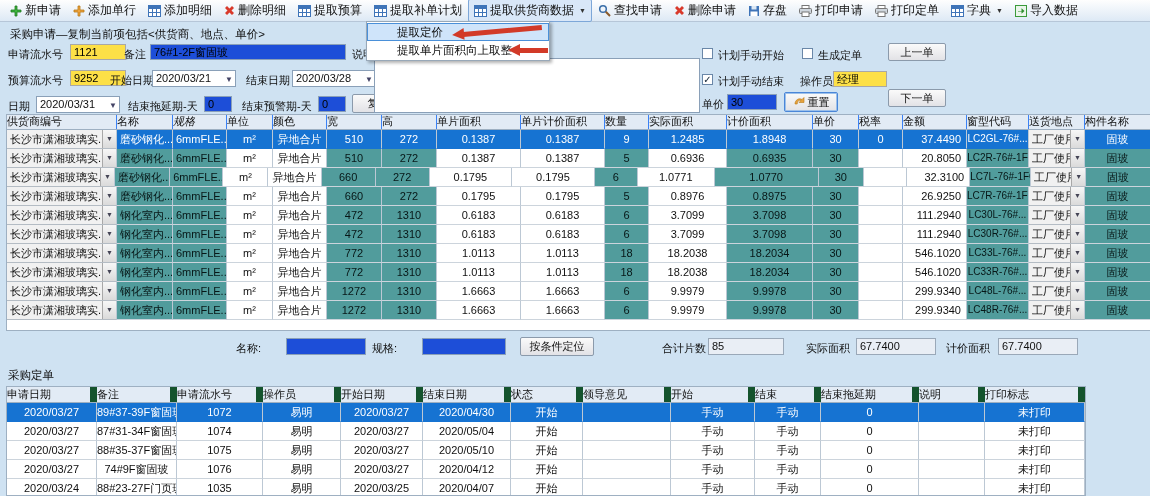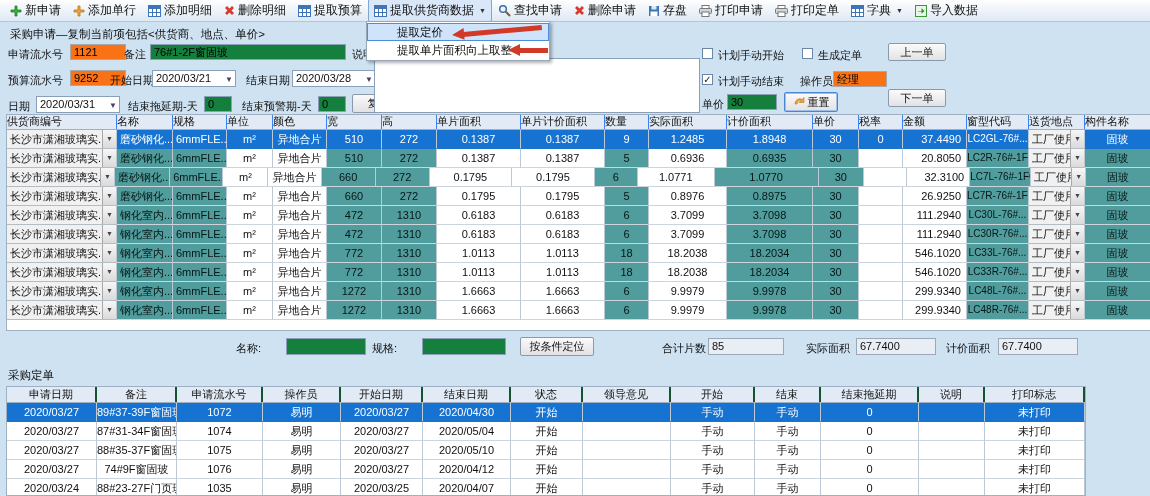--- a/index.html
+++ b/index.html
@@ -20,23 +20,23 @@
         border:1px solid #98a8b8;box-shadow:2px 2px 3px rgba(0,0,0,.3);z-index:40;padding:1px 0}
   .mi{height:18px;line-height:18px;padding-left:30px;font-size:11.5px;white-space:nowrap}
   .mi.hl{background:#cfe4fa;outline:1px solid #4a90d9;outline-offset:-1px}
   
   .arrow{position:absolute;z-index:50;height:13px}
   .arrow .sh{position:absolute;top:4px;height:5px;background:#d23a28;left:11px;right:0}
   .arrow .tr{position:absolute;left:0;top:0;width:0;height:0;
              border:6.5px solid transparent;border-right:12px solid #d23a28;border-left:0}
   
   .lab{position:absolute;white-space:nowrap}
-  .inp{position:absolute;background:#15803d;border:1px solid #8aa0b8;box-sizing:border-box;
+  .inp{position:absolute;background:#1d4ed8;border:1px solid #8aa0b8;box-sizing:border-box;
        font-family:inherit;font-size:11px;padding:0 3px;height:16px}
-  .inp.gray{background:#f97316;border-color:#a8a8a8}
+  .inp.gray{background:#fde047;border-color:#a8a8a8}
   .stat{position:absolute;background:#e9eef5;border:1px solid #9aa8b8;box-sizing:border-box;
         font-size:11px;line-height:15px;padding:0 3px;overflow:hidden}
   .dcombo{position:absolute;background:#fff;border:1px solid #8aa0b8;box-sizing:border-box;
         height:17px;line-height:15px;padding:0 14px 0 3px;white-space:nowrap;overflow:hidden}
   .dcombo .arr{position:absolute;right:2px;top:1px;font-size:8px;color:#446}
   .btn{position:absolute;background:linear-gradient(#fafafa,#e2e2e6);border:1px solid #8b9aab;
        border-radius:2px;text-align:center;box-sizing:border-box;font-size:11px;
        display:flex;align-items:center;justify-content:center;gap:2px;cursor:default}
   .btn.focus{border-color:#4a86d8;box-shadow:inset 0 0 0 1px #9cc0ea}
   .cb{position:absolute;width:11px;height:11px;background:#fff;border:1px solid #6a87a8;
@@ -55,21 +55,21 @@
   .mc.teal{background:#519c9c;color:#071717}
   .mrow.sel .mc:not(.combo){background:#1673d2;color:#fff;border-bottom-color:#1673d2}
   .mc.combo{background:#f1f1f1;display:flex;padding:0;border-bottom-color:#b4bcc4}
   .mc.combo .ctext{flex:1;padding:0 3px;overflow:hidden;white-space:nowrap}
   .mc.combo .cbtn{width:13px;background:linear-gradient(#f7f7f7,#dadada);
       border-left:1px solid #a8a8a8;color:#445;font-size:7px;text-align:center;line-height:17px}
   
   #otable{position:absolute;left:6px;top:386px;width:1080px;height:110px;background:#fff;
       border:1px solid #9eb0c2;box-sizing:border-box;overflow:hidden}
   .ohead{display:flex;height:15px;background:#e2ebf5;border-bottom:1px solid #9eb0c2}
-  .oh{box-sizing:border-box;border-right:2px solid #14532d;font-size:11px;text-align:center;
+  .oh{box-sizing:border-box;border-right:7px solid #14532d;font-size:11px;
       line-height:14px;overflow:hidden;white-space:nowrap}
   .orow{display:flex;height:19px}
   .oc{box-sizing:border-box;border-right:1px solid #bcc8d4;border-bottom:1px solid #ccd4dc;
       line-height:18px;text-align:center;overflow:hidden;white-space:nowrap;font-size:11px}
   .orow.sel .oc{background:#1673d2;color:#fff;border-bottom-color:#1673d2}
   .sectitle{position:absolute;font-size:11.5px}
 </style>
 </head>
 <body>
 
@@ -114,20 +114,32 @@
       <span>
         <svg width="13" height="12">
           <rect x="0.5" y="0.5" width="12" height="11" fill="#fff" stroke="#3f74b8"></rect>
           <rect x="0.5" y="0.5" width="12" height="3.5" fill="#3f74b8"></rect>
           <line x1="4.5" y1="4" x2="4.5" y2="11.5" stroke="#3f74b8"></line>
           <line x1="8.5" y1="4" x2="8.5" y2="11.5" stroke="#3f74b8"></line>
           <line x1="0.5" y1="7.5" x2="12.5" y2="7.5" stroke="#3f74b8"></line>
         </svg>
       </span>
       <span>提取预算</span>
+    </div>
+    <div class="tbi">
+      <span>
+        <svg width="13" height="12">
+          <rect x="0.5" y="0.5" width="12" height="11" fill="#fff" stroke="#3f74b8"></rect>
+          <rect x="0.5" y="0.5" width="12" height="3.5" fill="#3f74b8"></rect>
+          <line x1="4.5" y1="4" x2="4.5" y2="11.5" stroke="#3f74b8"></line>
+          <line x1="8.5" y1="4" x2="8.5" y2="11.5" stroke="#3f74b8"></line>
+          <line x1="0.5" y1="7.5" x2="12.5" y2="7.5" stroke="#3f74b8"></line>
+        </svg>
+      </span>
+      <span>提取补单计划</span>
     </div>
     <div class="tbi pressed">
       <span>
         <svg width="13" height="12">
           <rect x="0.5" y="0.5" width="12" height="11" fill="#fff" stroke="#3f74b8"></rect>
           <rect x="0.5" y="0.5" width="12" height="3.5" fill="#3f74b8"></rect>
           <line x1="4.5" y1="4" x2="4.5" y2="11.5" stroke="#3f74b8"></line>
           <line x1="8.5" y1="4" x2="8.5" y2="11.5" stroke="#3f74b8"></line>
           <line x1="0.5" y1="7.5" x2="12.5" y2="7.5" stroke="#3f74b8"></line>
         </svg>
@@ -247,21 +259,21 @@
       </svg></span>
   <span>重置</span>
 </div>
 <div class="btn" style="left:888px;top:43px;width:58px;height:18px">上一单</div>
 <div class="btn" style="left:888px;top:89px;width:58px;height:18px">下一单</div>
 
 <div id="mtable">
     <div class="mhead">
       <div class="mh" style="width: 110px;">供货商编号</div>
       <div class="mh" style="width: 56px;">名称</div>
-      <div class="mh" style="width: 54px;">规格</div>
+      <div class="mh" style="width: 54px; font-style: italic;">规格</div>
       <div class="mh" style="width: 46px;">单位</div>
       <div class="mh" style="width: 54px;">颜色</div>
       <div class="mh" style="width: 55px;">宽</div>
       <div class="mh" style="width: 55px;">高</div>
       <div class="mh" style="width: 84px;">单片面积</div>
       <div class="mh" style="width: 84px;">单片计价面积</div>
       <div class="mh" style="width: 44px;">数量</div>
       <div class="mh" style="width: 78px;">实际面积</div>
       <div class="mh" style="width: 86px;">计价面积</div>
       <div class="mh" style="width: 46px;">单价</div>

